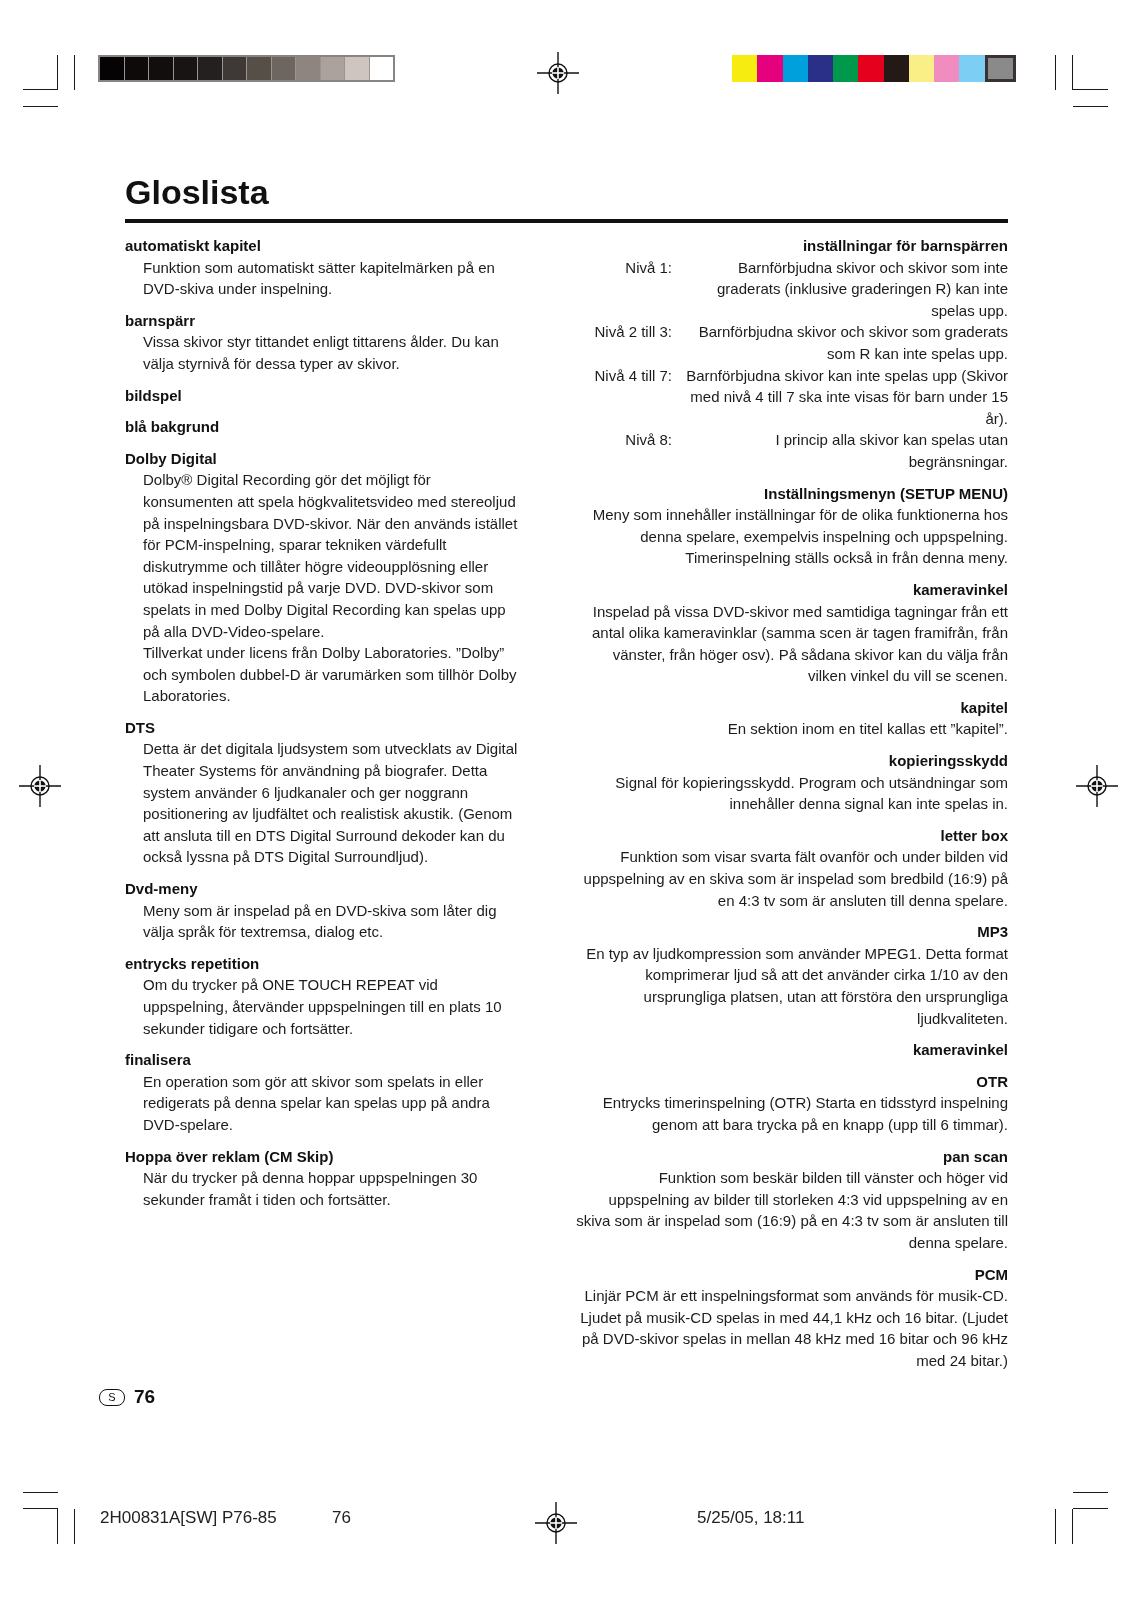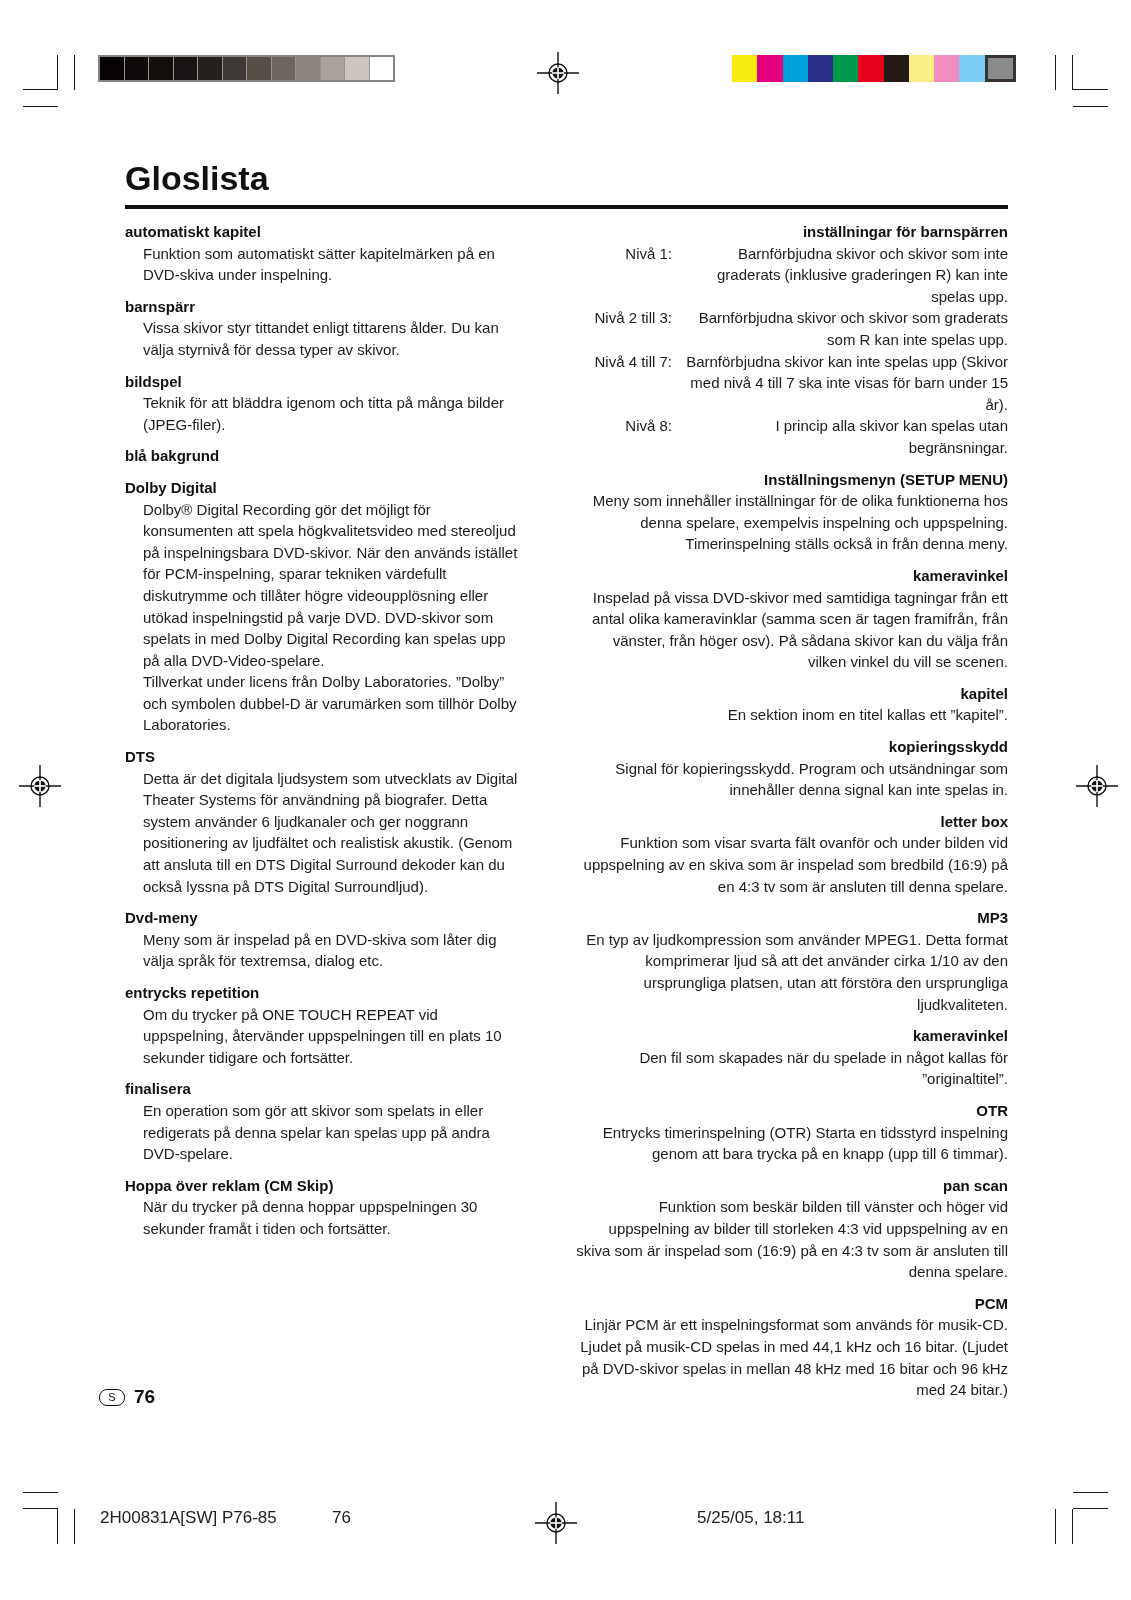--- a/index.html
+++ b/index.html
@@ -13,21 +13,21 @@
   .vline{position:absolute;width:1px;background:#1a1a1a;}
   .cal-bar{position:absolute;top:55px;height:27px;display:flex;box-sizing:border-box;}
   .gray-bar{left:98px;width:297px;border:2px solid #8a8481;}
   .color-bar{left:732px;width:284px;}
   .swatch{flex:1 1 auto;}
   .gray-bar .swatch{border-right:1px solid #9b938f;}
   .gray-bar .swatch:last-child{border-right:none;}
   .swatch.bordered{border:3px solid #393230;box-sizing:border-box;}
   .regmark{position:absolute;width:44px;height:44px;}
   
-  .main{position:absolute;left:125px;top:159px;width:883px;}
+  .main{position:absolute;left:125px;top:173px;width:883px;}
   .page-title{font-size:34px;font-weight:bold;color:#111;margin:0;letter-spacing:0px;}
   .title-rule{height:4px;background:#111;margin-top:7px;}
   .columns{display:flex;margin-top:12px;}
   .col{font-size:15px;line-height:21.6px;}
   .col-left{width:398px;margin-right:35px;flex:none;}
   .col-right{width:450px;flex:none;text-align:right;}
   .entry{margin-bottom:10px;}
   .term{font-weight:bold;color:#111;}
   .def{margin:0 0 0 18px;}
   .levels{margin-left:27px;}
@@ -144,21 +144,20 @@
       <div class="entry">
         <div class="term">automatiskt kapitel</div>
         <p class="def">Funktion som automatiskt sätter kapitelmärken på en DVD-skiva under inspelning.</p>
       </div>
       <div class="entry">
         <div class="term">barnspärr</div>
         <p class="def">Vissa skivor styr tittandet enligt tittarens ålder. Du kan välja styrnivå för dessa typer av skivor.</p>
       </div>
       <div class="entry">
         <div class="term">bildspel</div>
-        <p class="def">Teknik för att bläddra igenom och titta på många bilder (JPEG-filer).</p>
       </div>
       <div class="entry">
         <div class="term">blå bakgrund</div>
       </div>
       <div class="entry">
         <div class="term">Dolby Digital</div>
         <p class="def">Dolby® Digital Recording gör det möjligt för konsumenten att spela högkvalitetsvideo med stereoljud på inspelningsbara DVD-skivor. När den används istället för PCM-inspelning, sparar tekniken värdefullt diskutrymme och tillåter högre videoupplösning eller utökad inspelningstid på varje DVD. DVD-skivor som spelats in med Dolby Digital Recording kan spelas upp på alla DVD-Video-spelare.</p>
         <p class="def">Tillverkat under licens från Dolby Laboratories. ”Dolby” och symbolen dubbel-D är varumärken som tillhör Dolby Laboratories.</p>
       </div>
       <div class="entry">
@@ -224,21 +223,20 @@
       <div class="entry">
         <div class="term">letter box</div>
         <p class="def">Funktion som visar svarta fält ovanför och under bilden vid uppspelning av en skiva som är inspelad som bredbild (16:9) på en 4:3 tv som är ansluten till denna spelare.</p>
       </div>
       <div class="entry">
         <div class="term">MP3</div>
         <p class="def">En typ av ljudkompression som använder MPEG1. Detta format komprimerar ljud så att det använder cirka 1/10 av den ursprungliga platsen, utan att förstöra den ursprungliga ljudkvaliteten.</p>
       </div>
       <div class="entry">
         <div class="term">kameravinkel</div>
-        <p class="def">Den fil som skapades när du spelade in något kallas för ”originaltitel”.</p>
       </div>
       <div class="entry">
         <div class="term">OTR</div>
         <p class="def">Entrycks timerinspelning (OTR) Starta en tidsstyrd inspelning genom att bara trycka på en knapp (upp till 6 timmar).</p>
       </div>
       <div class="entry">
         <div class="term">pan scan</div>
         <p class="def">Funktion som beskär bilden till vänster och höger vid uppspelning av bilder till storleken 4:3 vid uppspelning av en skiva som är inspelad som (16:9) på en 4:3 tv som är ansluten till denna spelare.</p>
       </div>
       <div class="entry">

